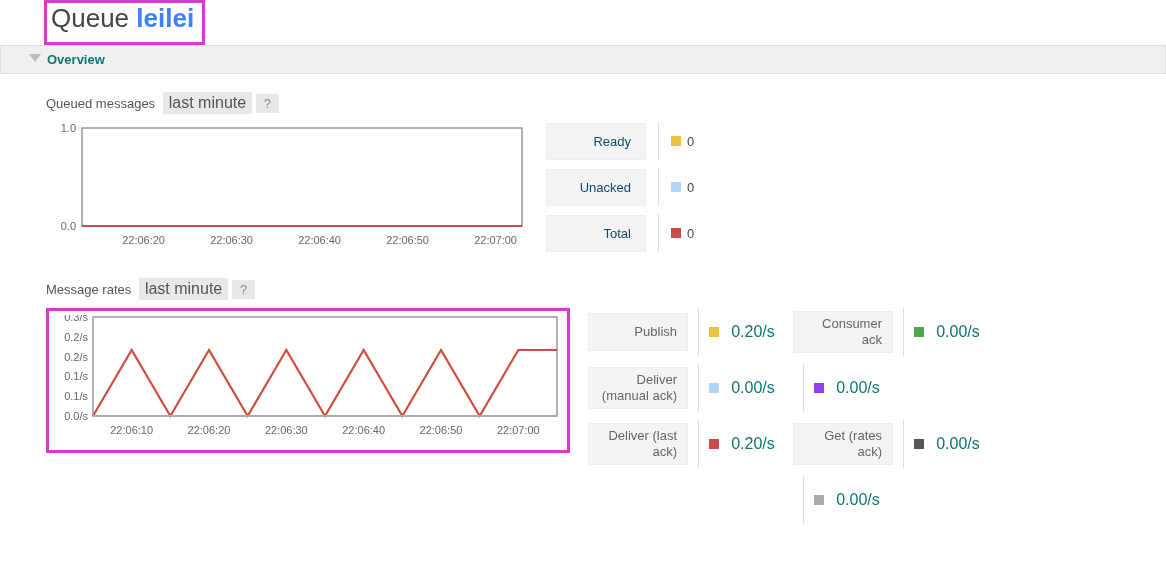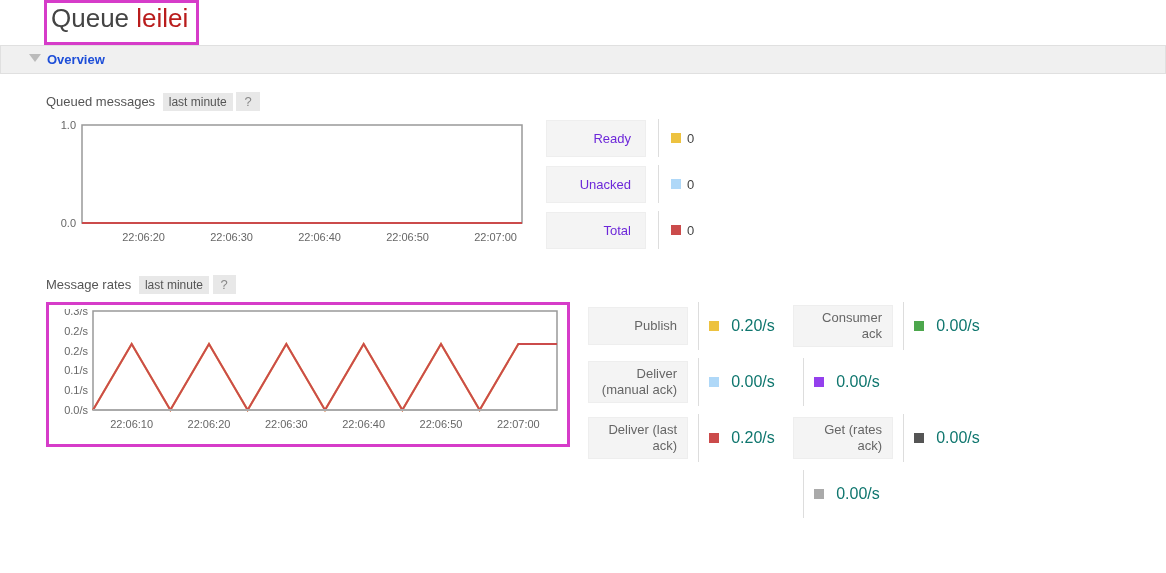--- a/index.html
+++ b/index.html
@@ -17,21 +17,21 @@
   .title {
     padding: 0 0 0 44px;
   }
   h1 {
     font-weight: normal;
     font-size: 26px;
     margin: 0 0 6px 0;
     color: #444;
     display: inline-block;
   }
-  h1 b { font-weight: normal; color: #b91c1c; }
+  h1 b { font-weight: bold; color: #3b82f6; }
   .title-highlight {
     border: 3px solid #d63cc9;
     padding: 0 8px 2px 4px;
     display: inline-block;
   }
   .section-header {
     background: #f0f0f0;
     border: 1px solid #e0e0e0;
     padding: 6px 10px 6px 46px;
     margin: 0 0 18px 0;
@@ -43,37 +43,37 @@
     left: 28px;
     top: 8px;
     width: 0; height: 0;
     border-left: 6px solid transparent;
     border-right: 6px solid transparent;
     border-top: 8px solid #bbb;
   }
   .section-header .section-title {
     font-weight: bold;
     font-size: 13px;
-    color: #1d4ed8;
+    color: #0f766e;
   }
   .subsection {
     padding: 0 0 0 46px;
     margin-bottom: 10px;
   }
   .subhead {
     font-size: 13px;
     color: #555;
     margin-bottom: 8px;
   }
   .tag-btn {
     display: inline-block;
     background: #e8e8e8;
     padding: 2px 6px;
     margin-left: 4px;
-    font-size: 12px;
+    font-size: 16px;
     color: #555;
     cursor: pointer;
   }
   .help-btn {
     display: inline-block;
     background: #e8e8e8;
     padding: 2px 8px;
     color: #888;
     cursor: pointer;
   }
@@ -96,21 +96,21 @@
     align-items: center;
     margin-bottom: 8px;
   }
   .legend-label {
     width: 100px;
     text-align: right;
     background: #f4f4f4;
     border: 1px solid #eee;
     padding: 10px 14px;
     font-size: 13px;
-    color: #6d28d9;
+    color: #0c4a6e;
   }
   .legend-sep {
     width: 1px;
     background: #ddd;
     height: 38px;
     margin: 0 12px;
   }
   .legend-swatch {
     display: inline-block;
     width: 10px;

